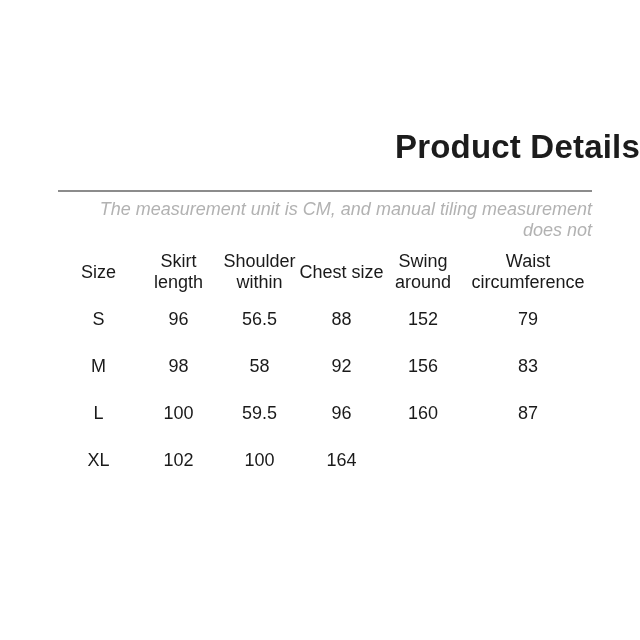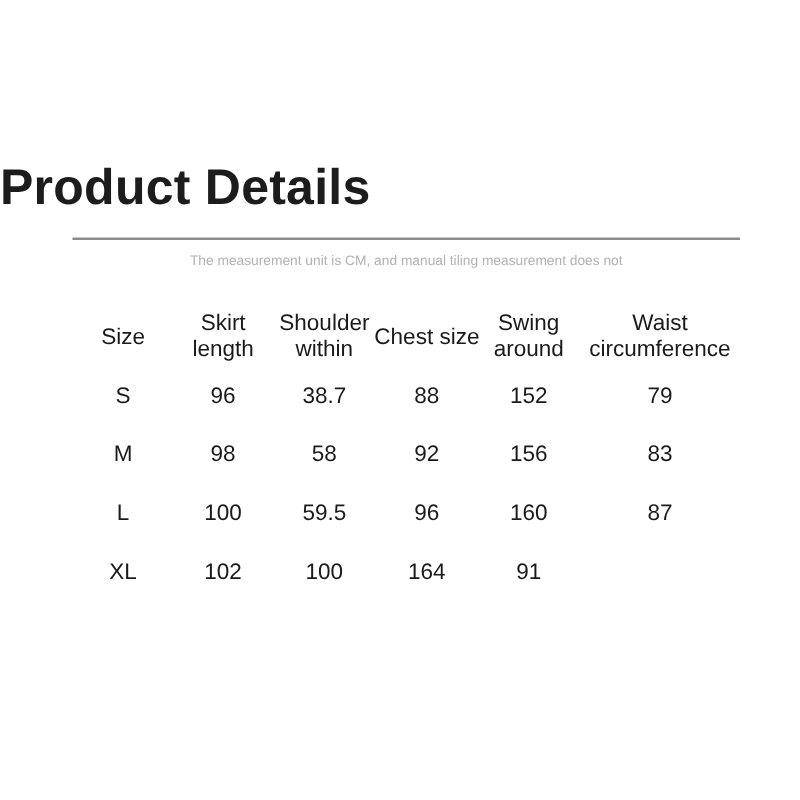--- a/index.html
+++ b/index.html
@@ -10,45 +10,46 @@
     background: #ffffff;
     font-family: "Liberation Sans", sans-serif;
     color: #1c1c1c;
     overflow: hidden;
   }
   .title {
     position: absolute;
     top: 128px;
     left: 0;
     width: 640px;
-    text-align: left;
-    font-size: 40px;
+    text-align: right;
+    font-size: 33px;
     font-weight: 600;
     letter-spacing: 0.2px;
     color: #1c1c1c;
   }
   .content {
     position: absolute;
     left: 58px;
     top: 190px;
     width: 534px;
   }
   .divider {
     width: 534px;
     height: 2px;
     background: #8c8c8c;
   }
   .disclaimer {
     margin-top: 7px;
-    text-align: center;
-    font-size: 11px;
+    text-align: right;
+    font-size: 18px;
     line-height: 21px;
     color: #b2b2b2;
+    font-style: italic;
   }
-  .size-table { margin-top: 25px; }
+  .size-table { margin-top: 7px; }
   .t-row {
     display: grid;
     grid-template-columns: 81px 79px 83px 81px 82px 128px;
   }
   .t-head .t-cell {
     height: 48px;
     display: flex;
     align-items: center;
     justify-content: center;
     text-align: center;
@@ -90,21 +91,21 @@
         <div class="t-cell nowrap">Chest size</div>
         <div class="t-cell">Swing around</div>
         <div class="t-cell">Waist circumference</div>
       </div>
 
       <div class="t-body">
 
         <div class="t-row">
           <div class="t-cell">S</div>
           <div class="t-cell">96</div>
-          <div class="t-cell">38.7</div>
+          <div class="t-cell">56.5</div>
           <div class="t-cell">88</div>
           <div class="t-cell">152</div>
           <div class="t-cell">79</div>
         </div>
 
         <div class="t-row">
           <div class="t-cell">M</div>
           <div class="t-cell">98</div>
           <div class="t-cell">58</div>
           <div class="t-cell">92</div>
@@ -119,19 +120,18 @@
           <div class="t-cell">96</div>
           <div class="t-cell">160</div>
           <div class="t-cell">87</div>
         </div>
 
         <div class="t-row">
           <div class="t-cell">XL</div>
           <div class="t-cell">102</div>
           <div class="t-cell">100</div>
           <div class="t-cell">164</div>
-          <div class="t-cell">91</div>
         </div>
 
       </div>
     </div>
   </div>
 </div>
 
 </body></html>

